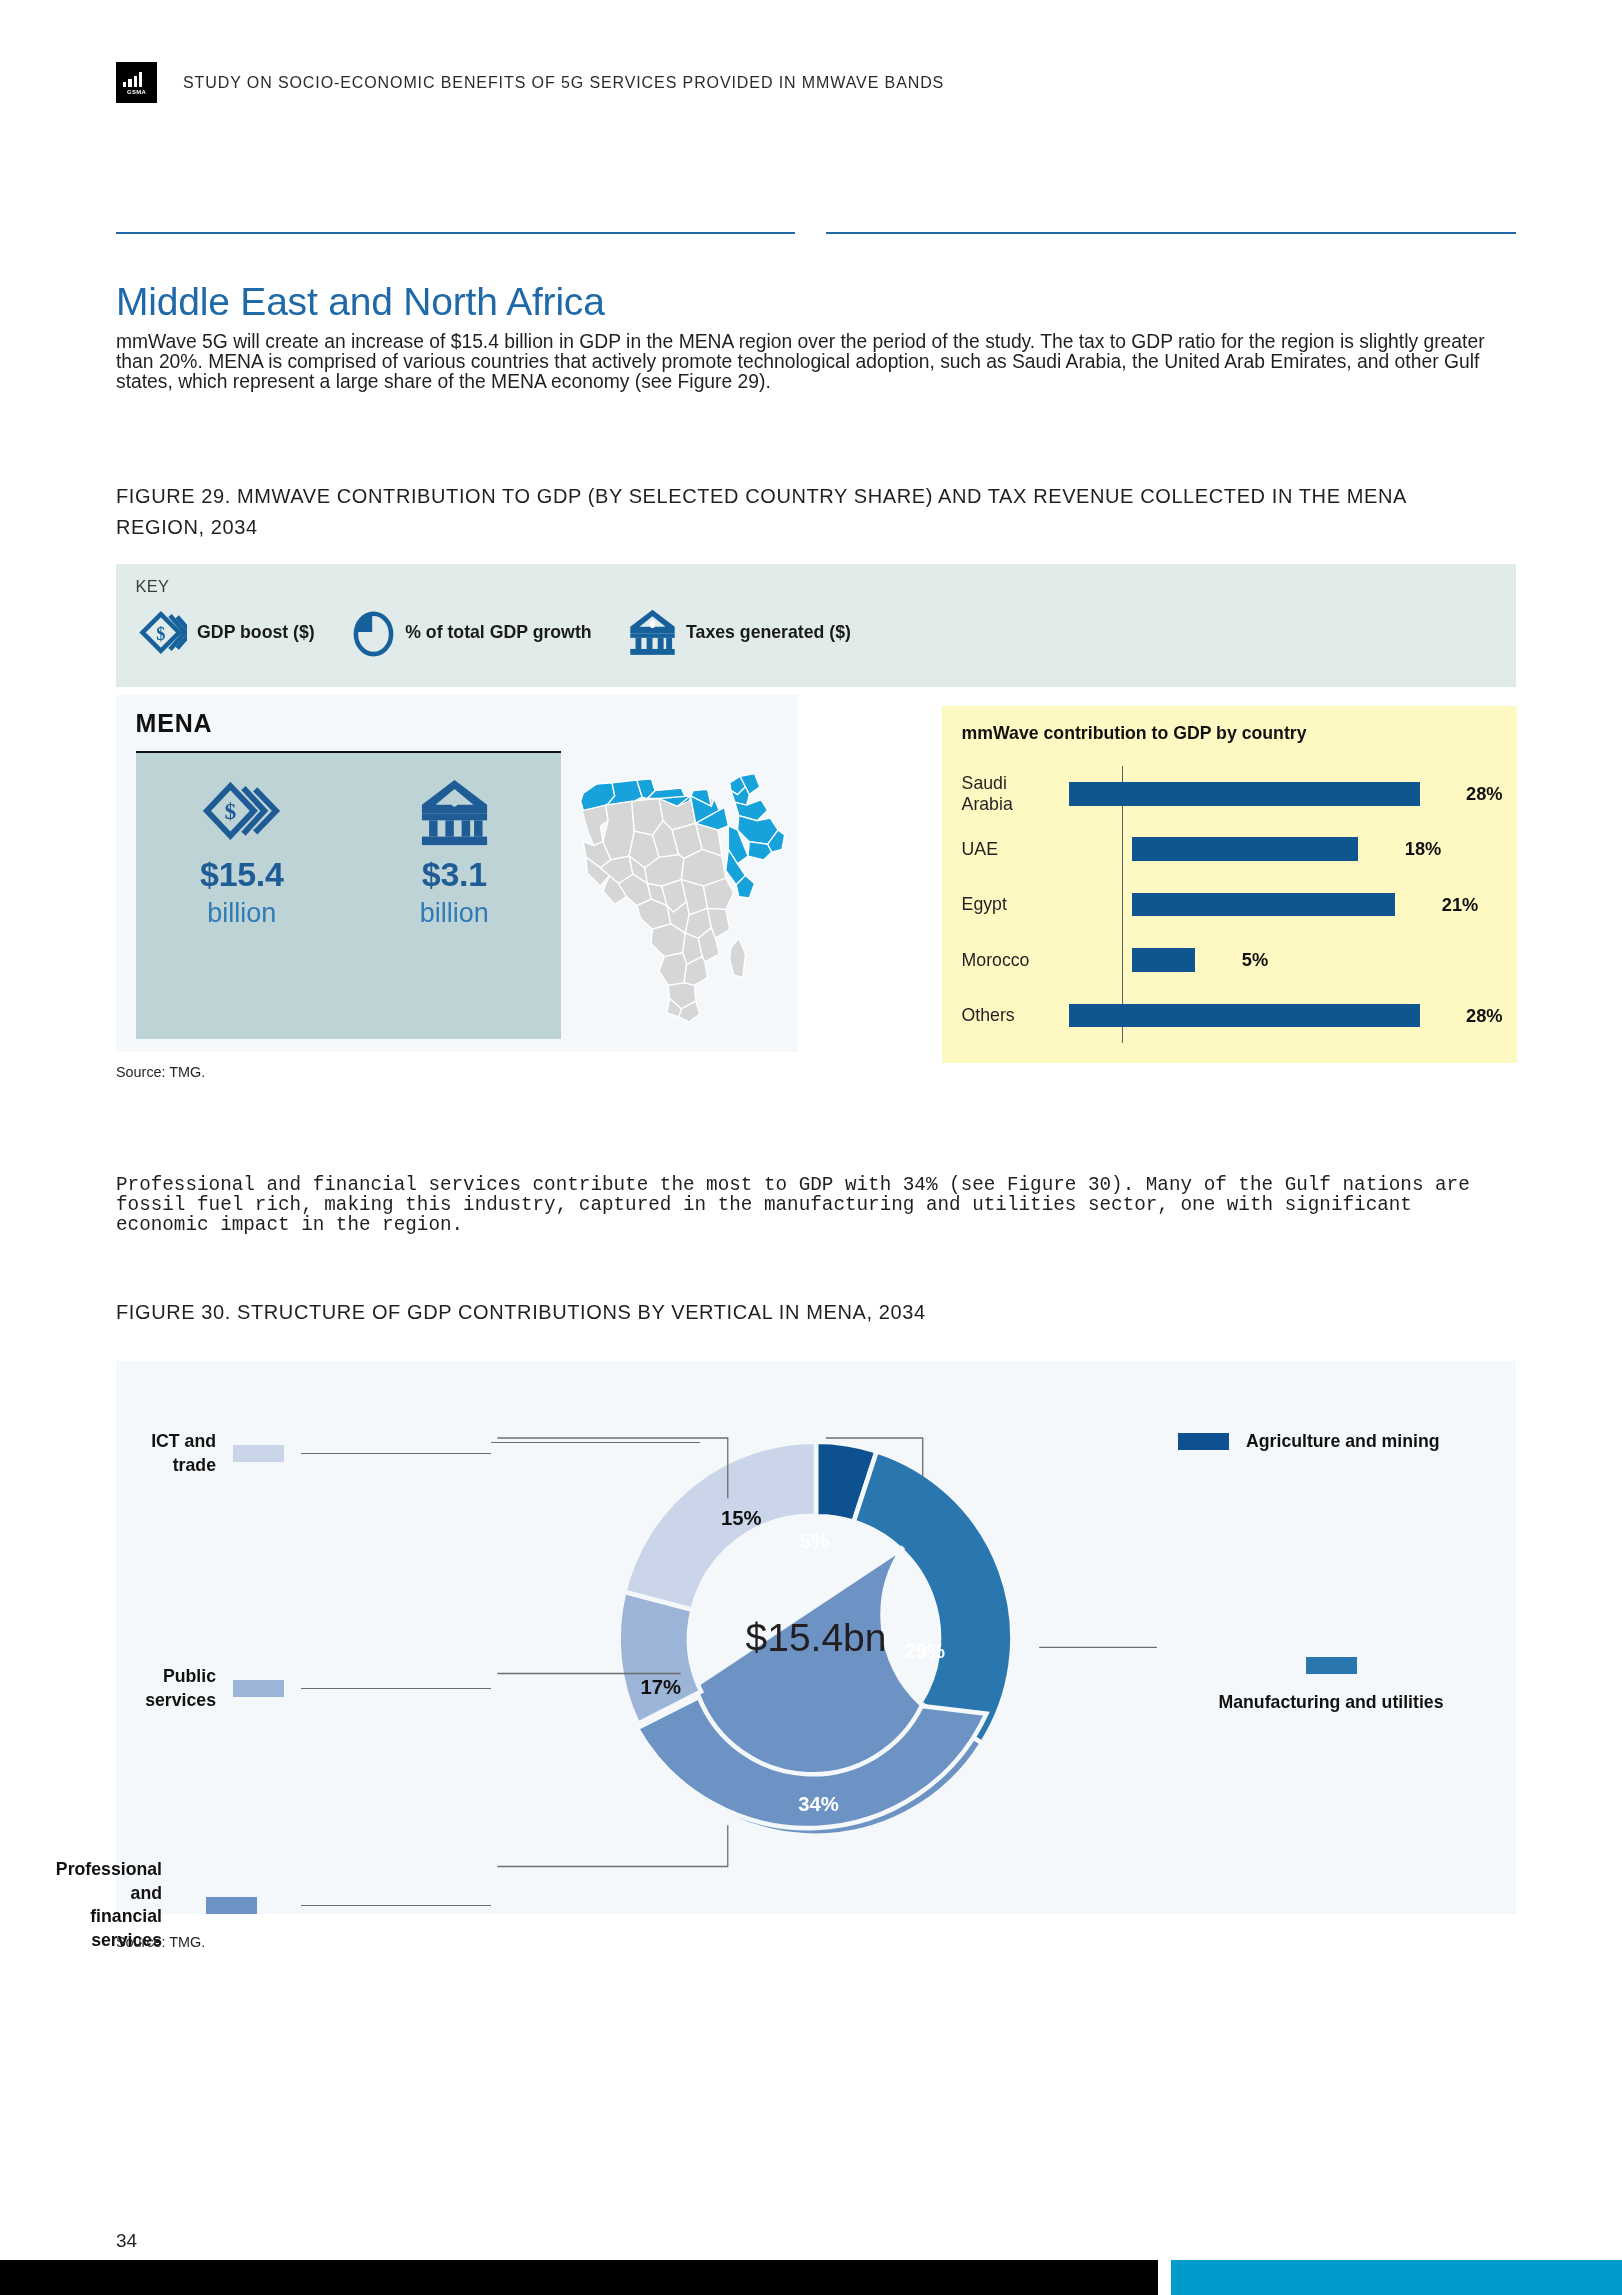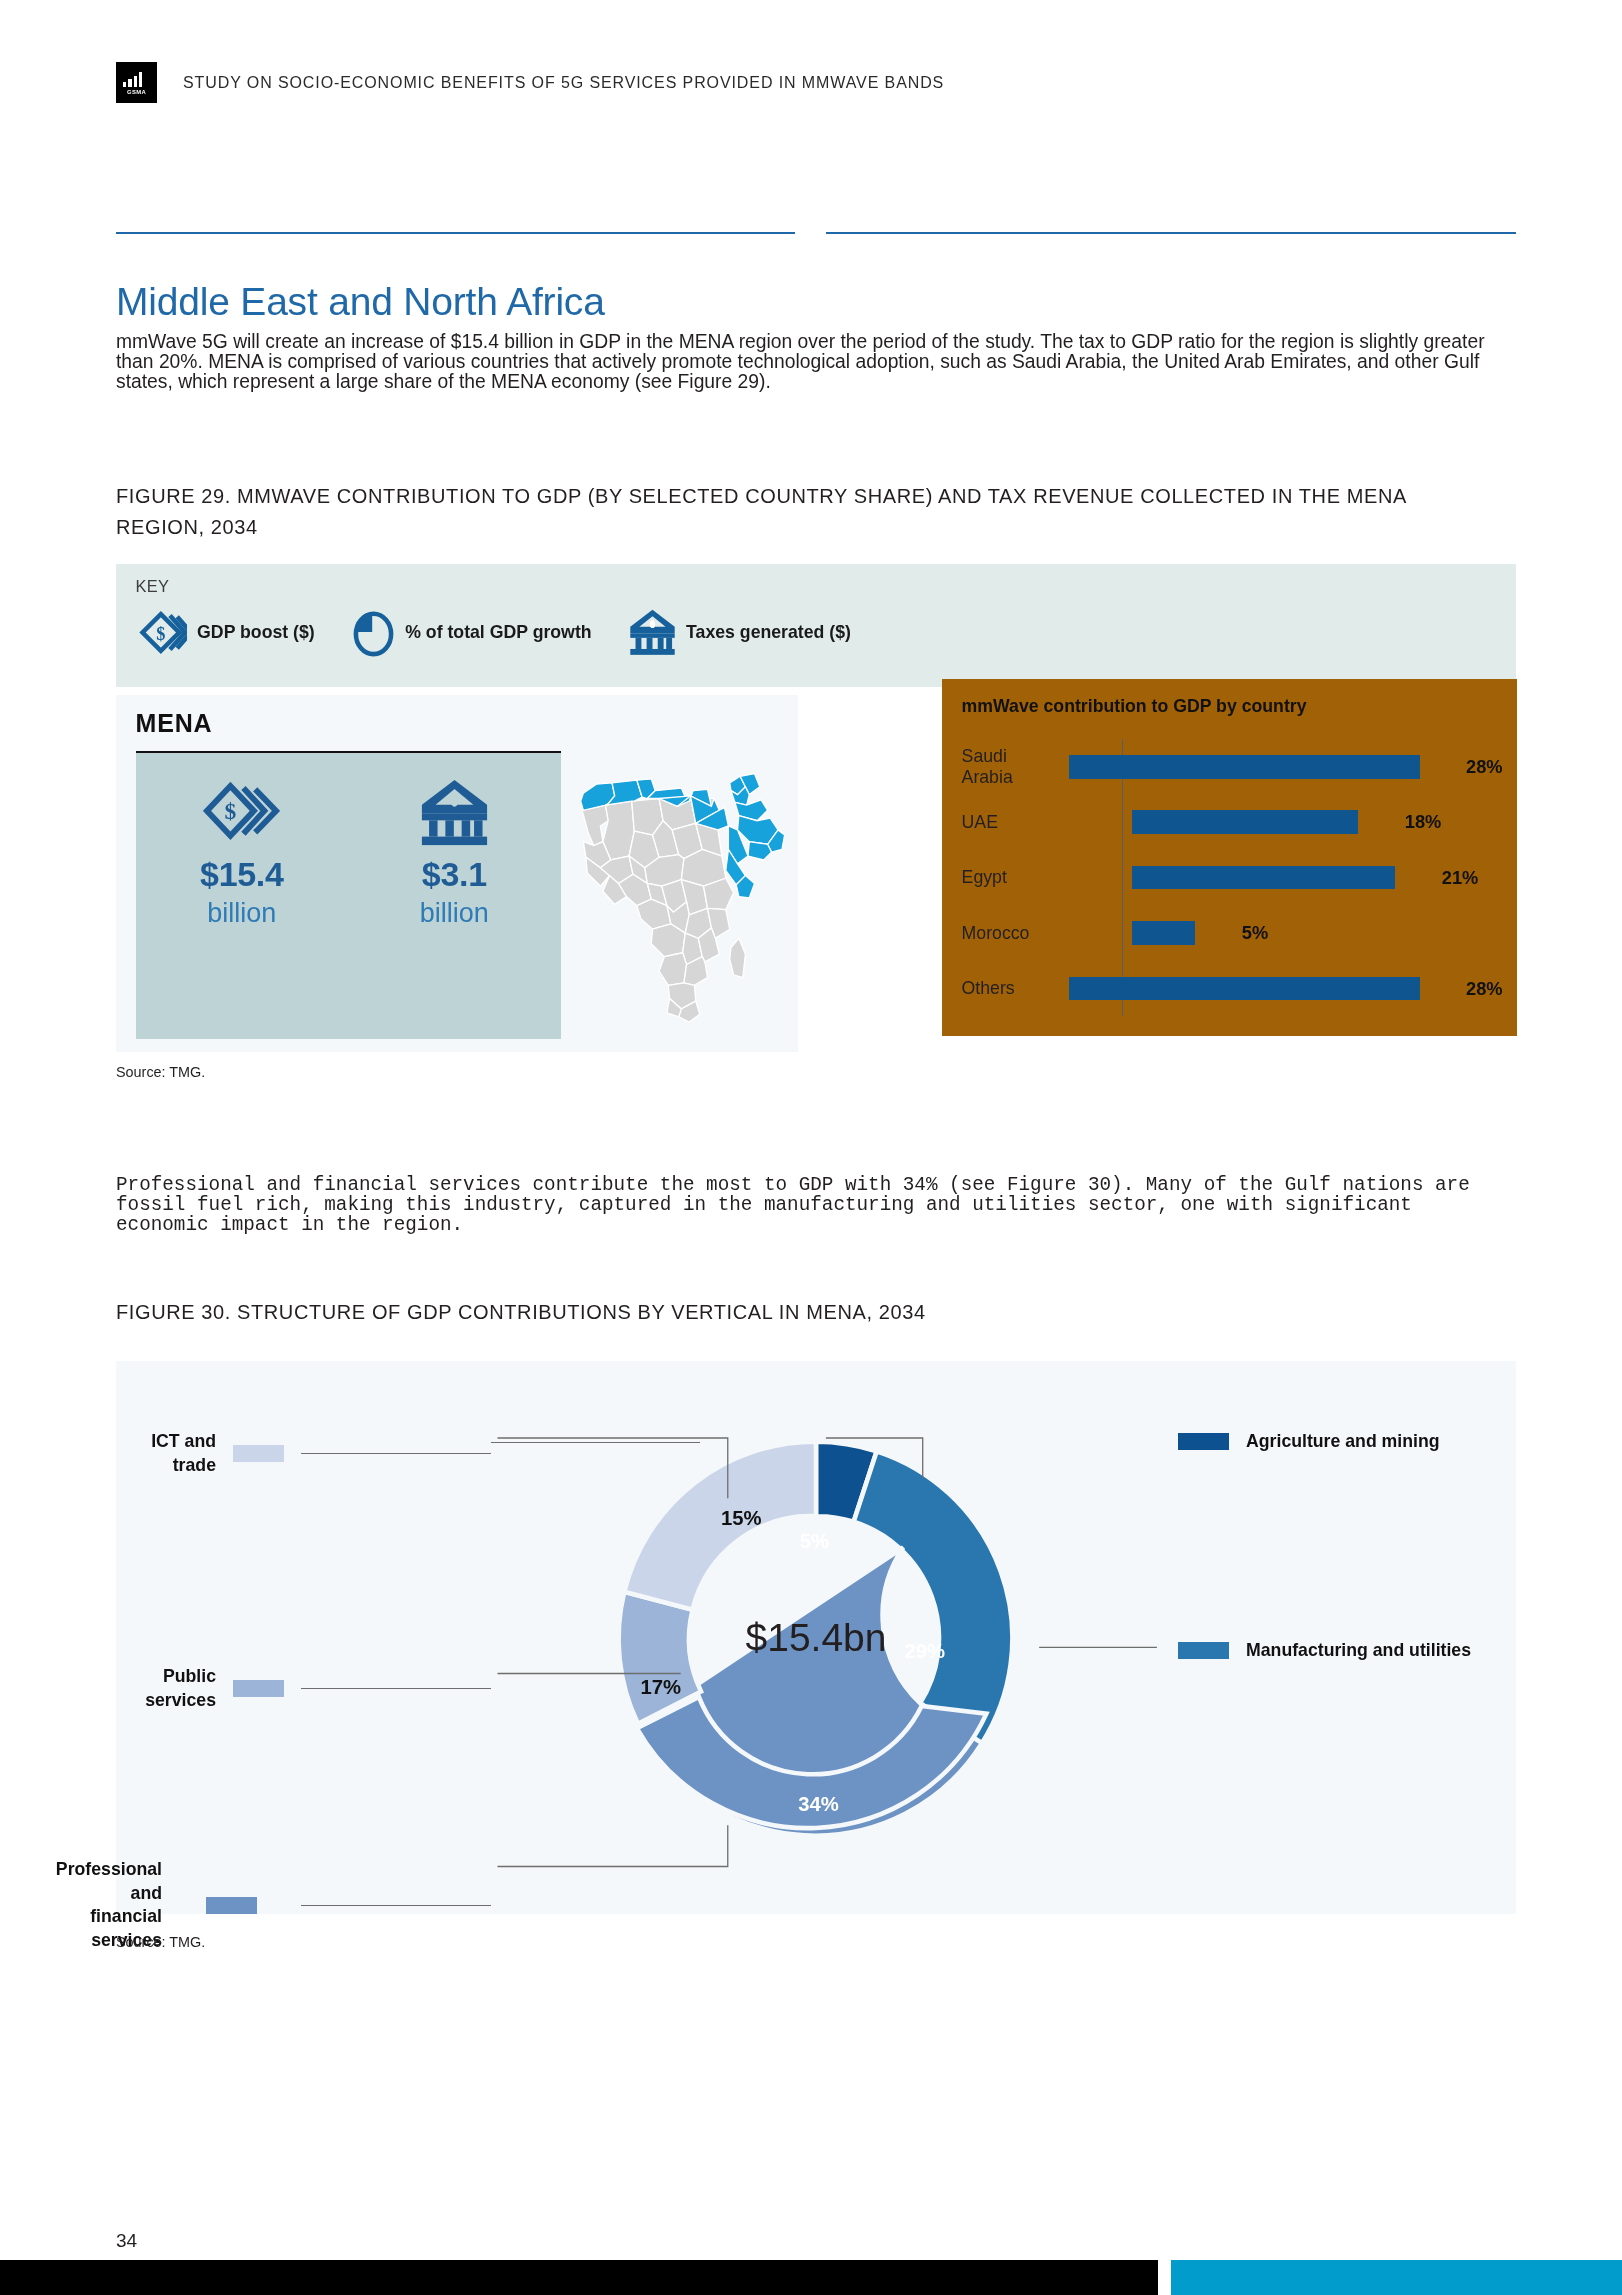--- a/index.html
+++ b/index.html
@@ -176,24 +176,24 @@
     position: absolute;
     left: 0;
     top: 131px;
     width: 682px;
     height: 357px;
     background: #F5F8FA;
   }
   .fig29 .panel-right {
     position: absolute;
     left: 826px;
-    top: 115px;
+    top: 142px;
     width: 575px;
     height: 357px;
-    background: #a16207;
+    background: #fef9c3;
   }
   .mena-title {
     position: absolute;
     left: 19.6px;
     top: 14.4px;
     font-size: 25px;
     font-weight: bold;
     letter-spacing: 0.8px;
     color: #111111;
     font-family: "Liberation Sans", sans-serif;
@@ -365,21 +365,21 @@
     background: #6e6e6e;
     flex: 0 0 auto;
   }
   .d30-leg.left  { justify-content: flex-end; }
   .d30-leg.left .lg-text { text-align: right; }
 
   .ict-leg    { left: 151px;  top: 1430px; width: 340px; }
   .pub-leg    { left: 151px;  top: 1665px; width: 340px; }
   .prof-leg   { left: 151px;  top: 1858px; width: 340px; gap: 44px; }
   .agri-leg   { left: 1161px; top: 1430px; width: 340px; }
-  .manu-leg   { left: 1161px; top: 1639px; width: 340px; }
+  .manu-leg   { left: 1161px; top: 1639px; width: 340px; flex-direction: column; }
 
   .connector { position: absolute; background: #6e6e6e; }
 
   
   .page-number {
     position: absolute;
     left: 116px;
     top: 2230px;
     font-size: 19px;
     color: #231f20;

